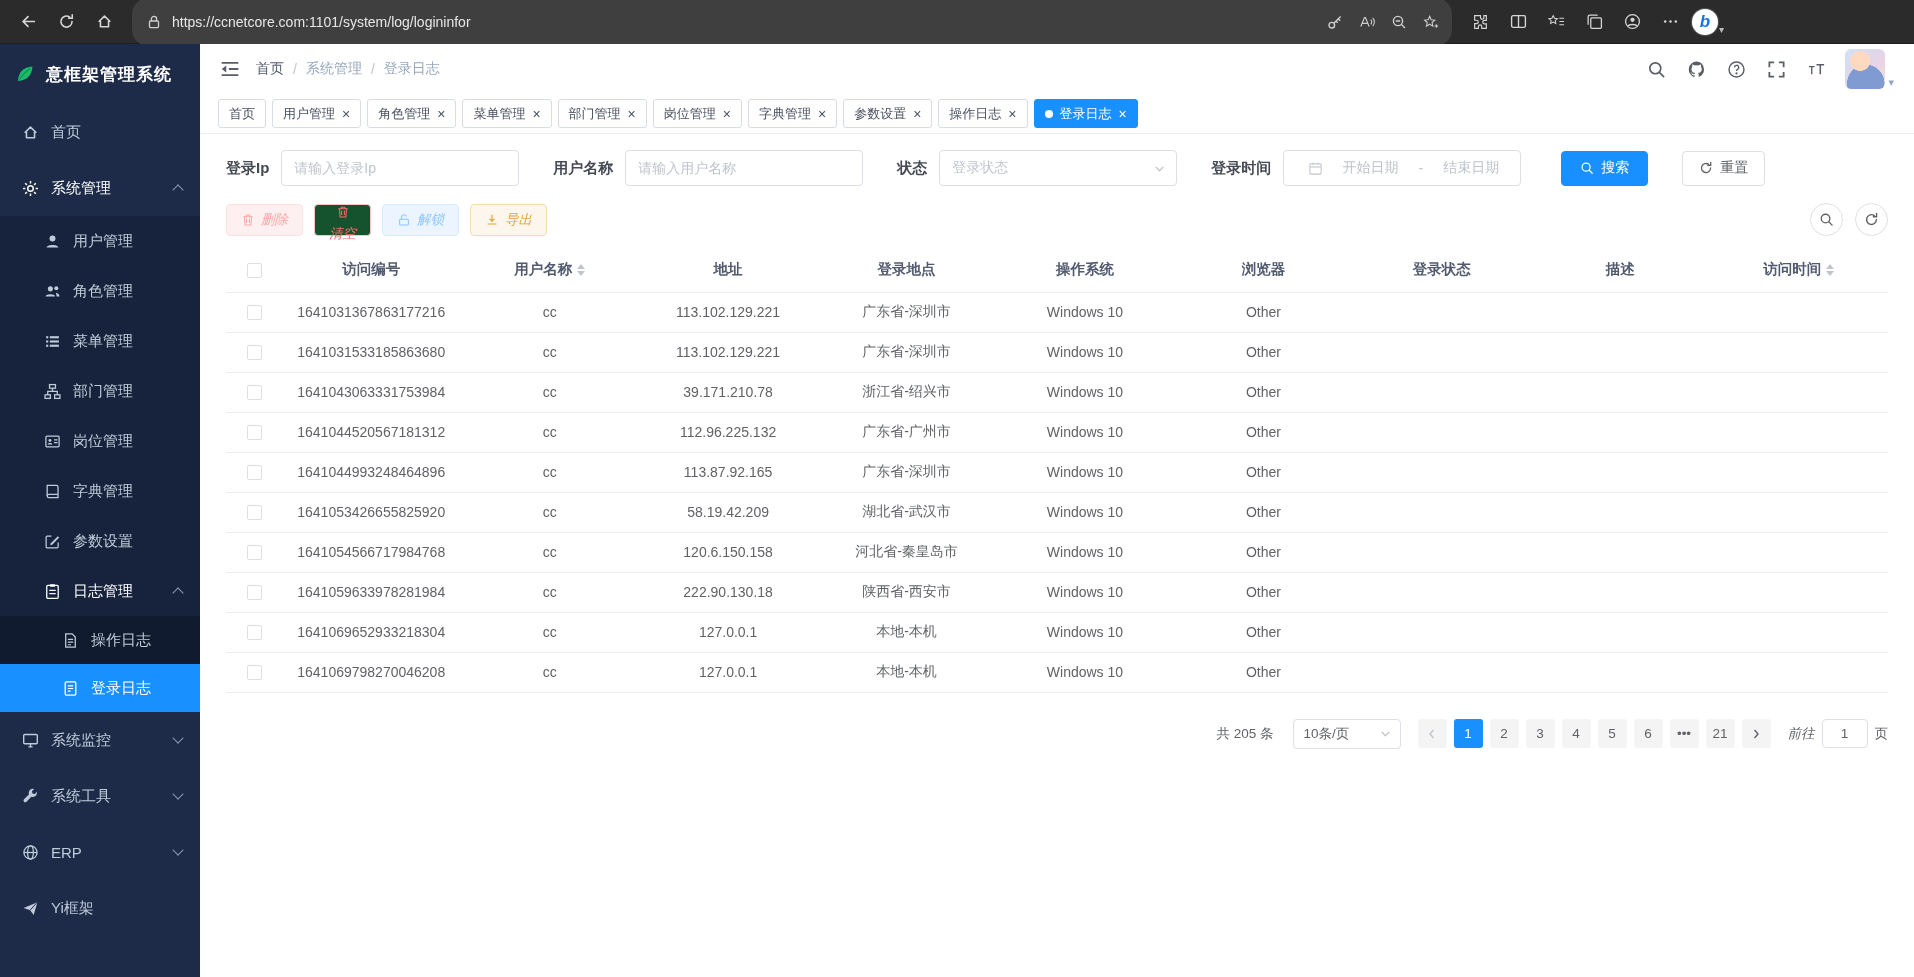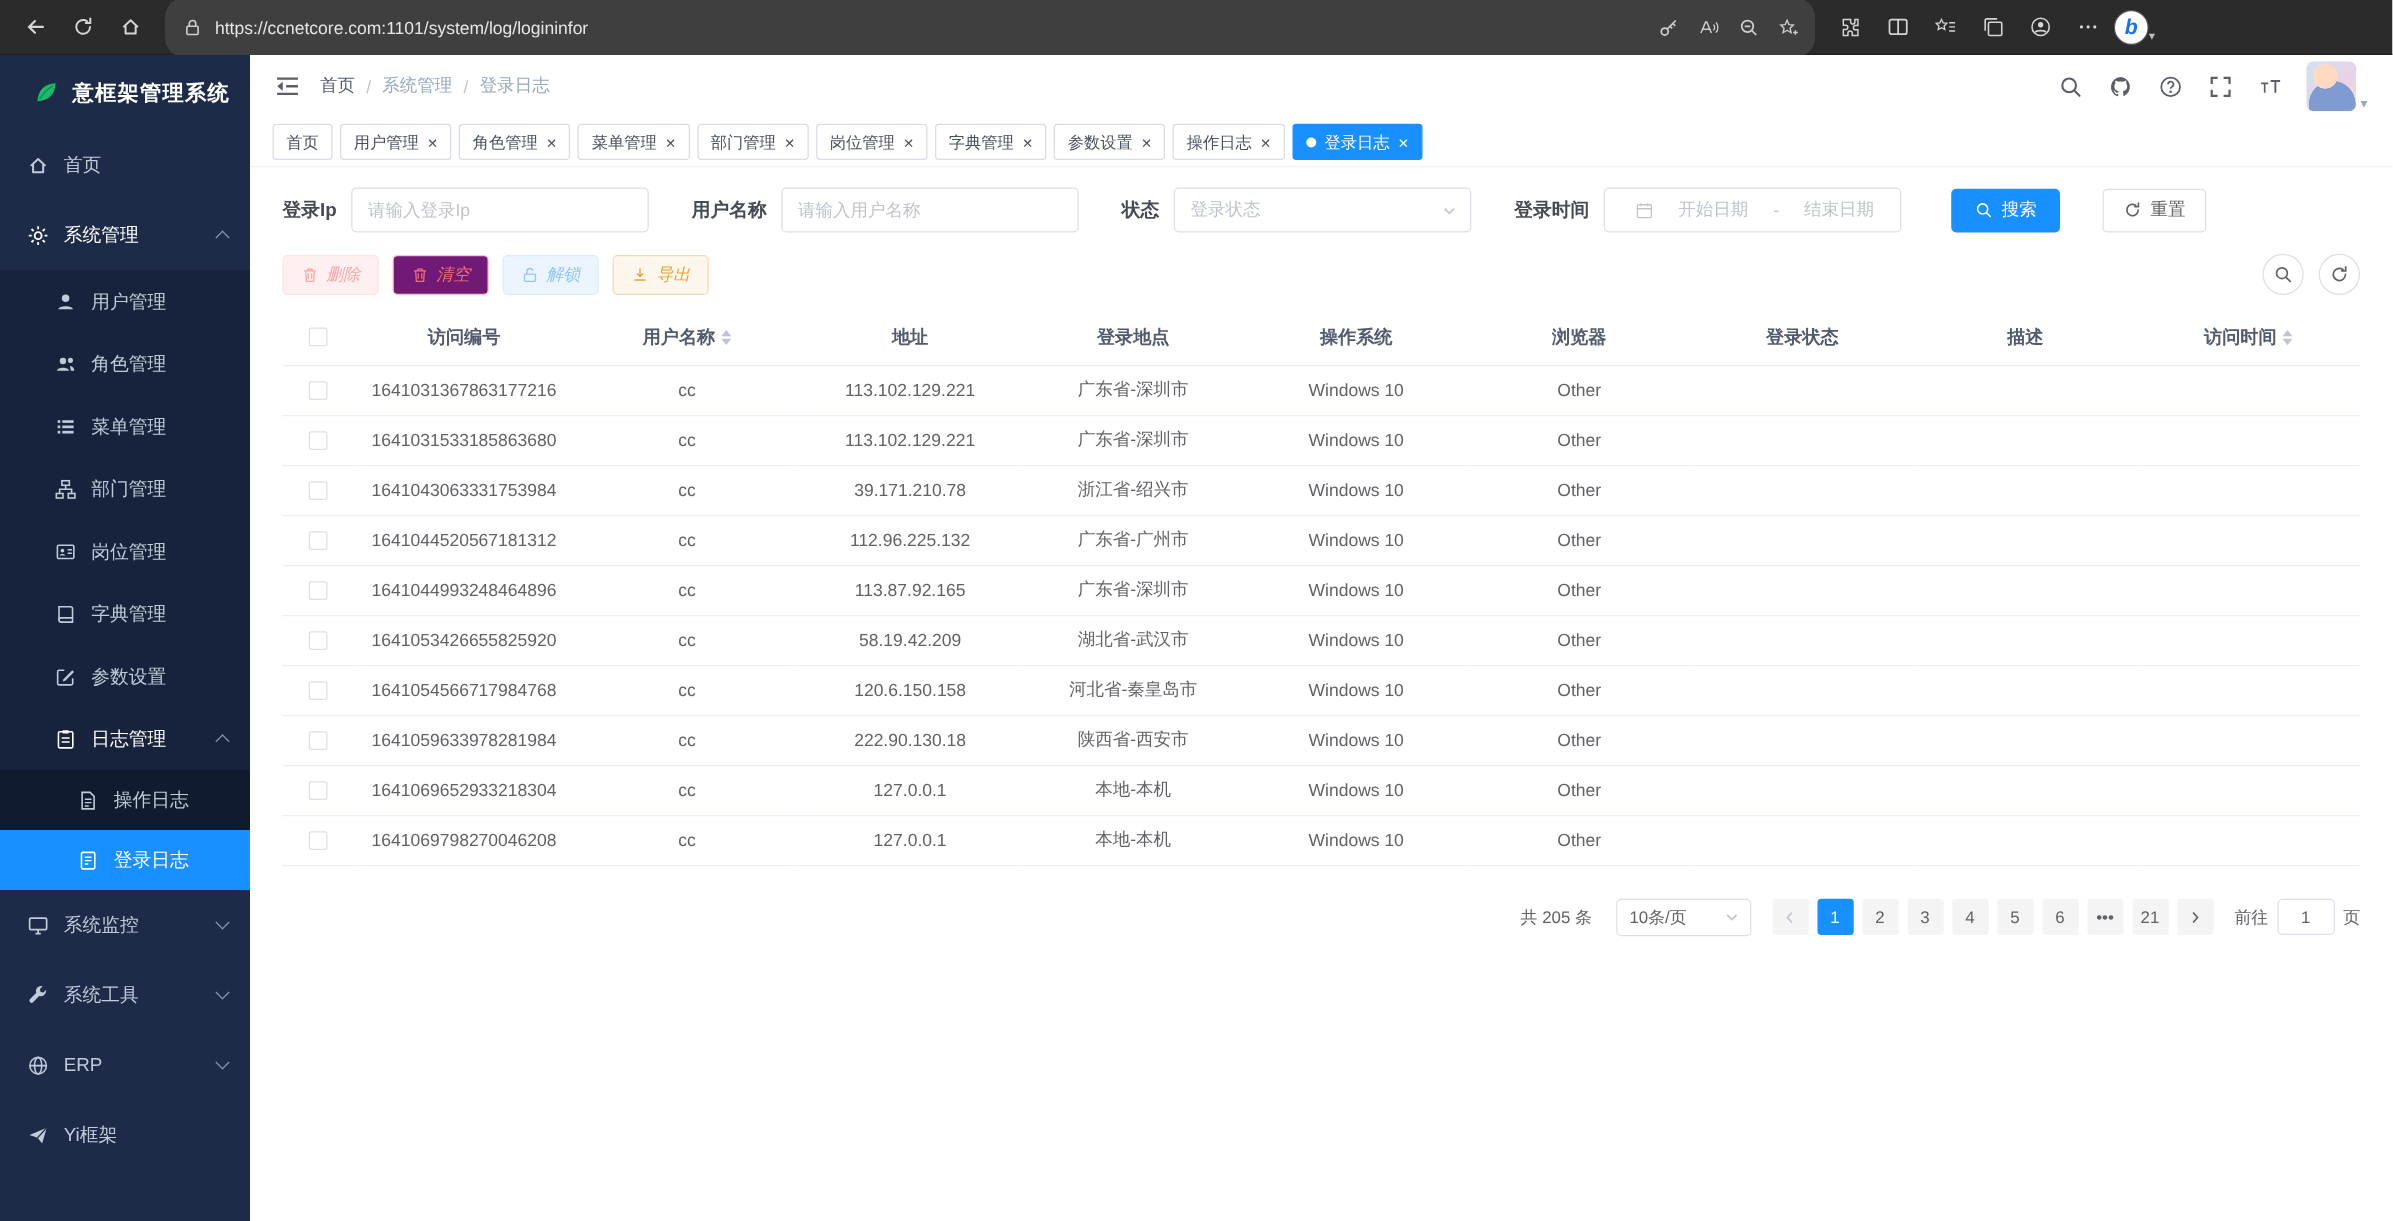--- a/index.html
+++ b/index.html
@@ -18,21 +18,21 @@
   .addr-site-icon { width:16px; height:16px; color:#cfcfcf; flex:none; }
   .chrome-btn.bing { background:transparent; }
   .bing-badge { width:26px; height:26px; border-radius:50%; background:#fff; display:flex; align-items:center; justify-content:center; color:#1a73e8; font-weight:bold; font-style:italic; font-size:17px; box-shadow:0 0 0 1px #555; }
   .bing-caret { color:#bbb; font-size:10px; margin-left:1px; align-self:flex-end; padding-bottom:4px; }
 
   
   .app { display:flex; height:933px; }
 
   
   .sidebar { width:200px; flex:none; background:#1d2b48; height:100%; overflow:hidden; }
-  .logo { height:60px; display:flex; align-items:center; padding-left:26px; gap:10px; color:#fff; }
+  .logo { height:60px; display:flex; align-items:center; padding-left:14px; gap:10px; color:#fff; }
   .logo-icon { width:22px; height:22px; }
   .logo-title { font-size:17px; font-weight:700; letter-spacing:1px; white-space:nowrap; }
   .menu { display:flex; flex-direction:column; }
   .menu-item { height:56px; display:flex; align-items:center; padding:0 18px 0 22px; color:#bfcbd9; font-size:15px; cursor:pointer; }
   .menu-item .icon { width:17px; height:17px; margin-right:12px; flex:none; }
   .menu-item.lv1 { height:50px; padding-left:44px; background:#17233c; }
   .menu-item.lv2 { height:48px; padding-left:62px; background:#111b30; }
   .menu-item.open { color:#fff; }
   .menu-item.active { background:#1890ff; color:#fff; }
   .menu-label { white-space:nowrap; }
@@ -86,21 +86,21 @@
   .btn-search { display:inline-flex; align-items:center; gap:7px; height:35px; padding:0 18px; background:#1890ff; color:#fff; border:1px solid #1890ff; border-radius:4px; font-size:14px; cursor:pointer; font-family:inherit; }
   .btn-search .icon { width:14px; height:14px; }
   .btn-reset { display:inline-flex; align-items:center; gap:7px; height:35px; padding:0 16px; background:#fff; color:#606266; border:1px solid #dcdfe6; border-radius:4px; font-size:14px; cursor:pointer; font-family:inherit; }
   .btn-reset .icon { width:14px; height:14px; }
   .filters .btn-search { margin-left:6px; }
 
   .toolbar { display:flex; align-items:center; gap:11px; margin-top:17px; padding:0 26px; }
   .btn { display:inline-flex; align-items:center; gap:6px; height:32px; padding:0 14px; border-radius:4px; font-size:13.5px; border:1px solid transparent; cursor:pointer; font-family:inherit;font-style:italic; }
   .btn .icon { width:14px; height:14px; }
   .btn.danger-light { background:#fef0f0; border-color:#fde2e2; color:#f9a7a7; cursor:not-allowed; }
-  .btn.danger { background:#701a75; border-color:#fbc4c4; color:#f56c6c; }
+  .btn.danger { background:#14532d; border-color:#fbc4c4; color:#f56c6c;flex-direction:column; }
   .btn.primary-light { background:#ecf5ff; border-color:#d9ecff; color:#8cc5ff; cursor:not-allowed; }
   .btn.warning { background:#fdf6ec; border-color:#f5dab1; color:#e6a23c; }
   .toolbar-right { margin-left:auto; display:flex; gap:12px; }
   .circle-btn { width:33px; height:33px; border:1px solid #dcdfe6; border-radius:50%; background:#fff; display:flex; align-items:center; justify-content:center; color:#606266; cursor:pointer; }
   .circle-btn .icon { width:15px; height:15px; }
 
   
   table.grid { width:calc(100% - 52px); margin:12px 26px 0; border-collapse:collapse; table-layout:fixed; }
   .grid th { height:44px; font-size:14.5px; font-weight:700; color:#515a6e; border-bottom:1px solid #ebeef5; text-align:center; white-space:nowrap; }
   .grid td { height:40px; font-size:14px; color:#606266; border-bottom:1px solid #ebeef5; text-align:center; white-space:nowrap; overflow:hidden; }
@@ -113,21 +113,21 @@
 
   
   .pagination { display:flex; align-items:center; justify-content:flex-end; gap:7px; margin:26px 26px 0; font-size:13.5px; color:#606266; }
   .total { margin-right:12px; }
   .size-select { width:108px; height:30px; border:1px solid #dcdfe6; border-radius:4px; display:flex; align-items:center; justify-content:space-between; padding:0 8px 0 10px; cursor:pointer; margin-right:10px; background:#fff; }
   .pages { display:flex; gap:7px; }
   .page-btn { min-width:29px; height:29px; padding:0 5px; background:#f4f4f5; color:#606266; border-radius:3px; display:inline-flex; align-items:center; justify-content:center; cursor:pointer; font-size:13.5px; }
   .page-btn.active { background:#1890ff; color:#fff; }
   .page-btn .icon { width:12px; height:12px; }
   .page-btn.prev { color:#c0c4cc; }
-  .goto-label { margin-left:10px; }
+  .goto-label { margin-left:10px;font-style:italic; }
   .goto-input { width:46px; height:29px; border:1px solid #dcdfe6; border-radius:4px; text-align:center; font-size:13.5px; color:#606266; outline:none; font-family:inherit; }
   .goto-suffix { }
 
   .icon { display:inline-flex; }
   .icon svg { width:100%; height:100%; display:block; }
 </style>
 </head>
 <body>
 
 <div class="chrome">

